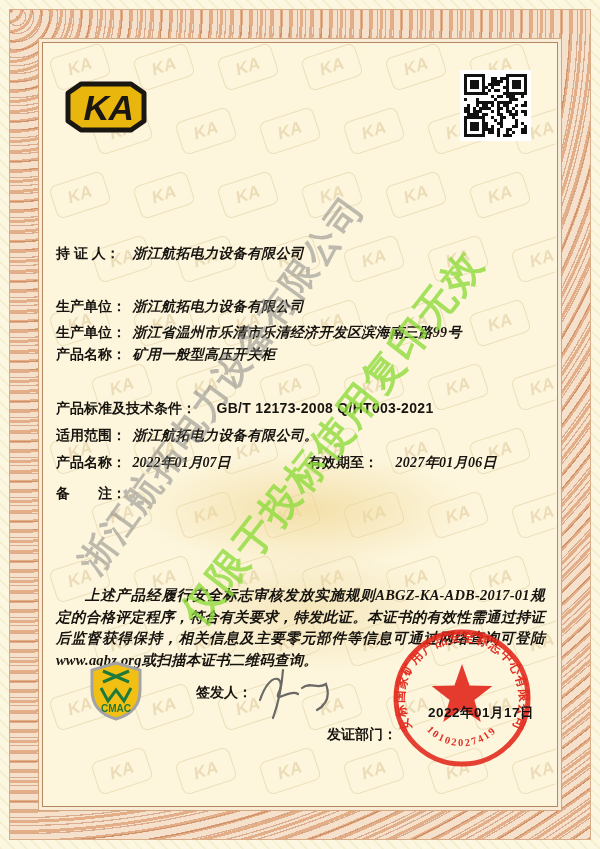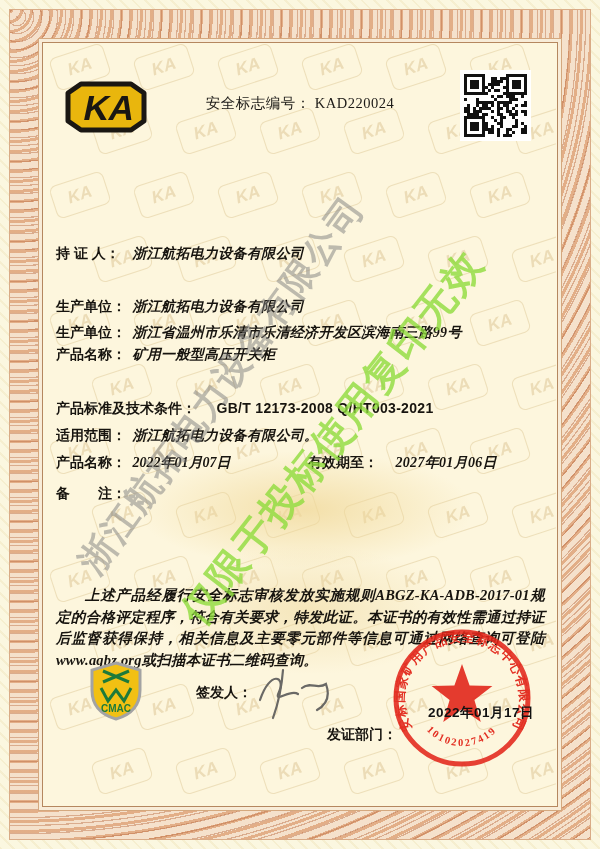--- a/index.html
+++ b/index.html
@@ -183,24 +183,20 @@
   <div class="ghost ghost1"></div>
   <div class="ghost ghost2"></div>
 
   <div class="content">
 
     <svg class="logo" width="82" height="52" viewBox="0 0 82 52">
       <polygon points="16,3 66,3 79,12 79,40 66,49 16,49 3,40 3,12" style="fill:var(--ka-yellow)" stroke="#1a1713" stroke-width="5" stroke-linejoin="round"></polygon>
       <text transform="translate(42,39) skewX(-12)" text-anchor="middle" font-family="Liberation Sans, sans-serif" font-size="35" font-weight="bold" fill="#1a1713">KA</text>
     </svg>
 
-    <div class="cert-no">
-      <span>安全标志编号：</span>
-      <span>KAD220024</span>
-    </div>
 
     <div class="qr" id="qr">
         <div class="qr-cell" style="left: 4px; top: 4px; width: 3px; height: 3px;"></div>
         <div class="qr-cell" style="left: 7px; top: 4px; width: 3px; height: 3px;"></div>
         <div class="qr-cell" style="left: 10px; top: 4px; width: 3px; height: 3px;"></div>
         <div class="qr-cell" style="left: 13px; top: 4px; width: 3px; height: 3px;"></div>
         <div class="qr-cell" style="left: 16px; top: 4px; width: 3px; height: 3px;"></div>
         <div class="qr-cell" style="left: 19px; top: 4px; width: 3px; height: 3px;"></div>
         <div class="qr-cell" style="left: 22px; top: 4px; width: 3px; height: 3px;"></div>
         <div class="qr-cell" style="left: 46px; top: 4px; width: 3px; height: 3px;"></div>

